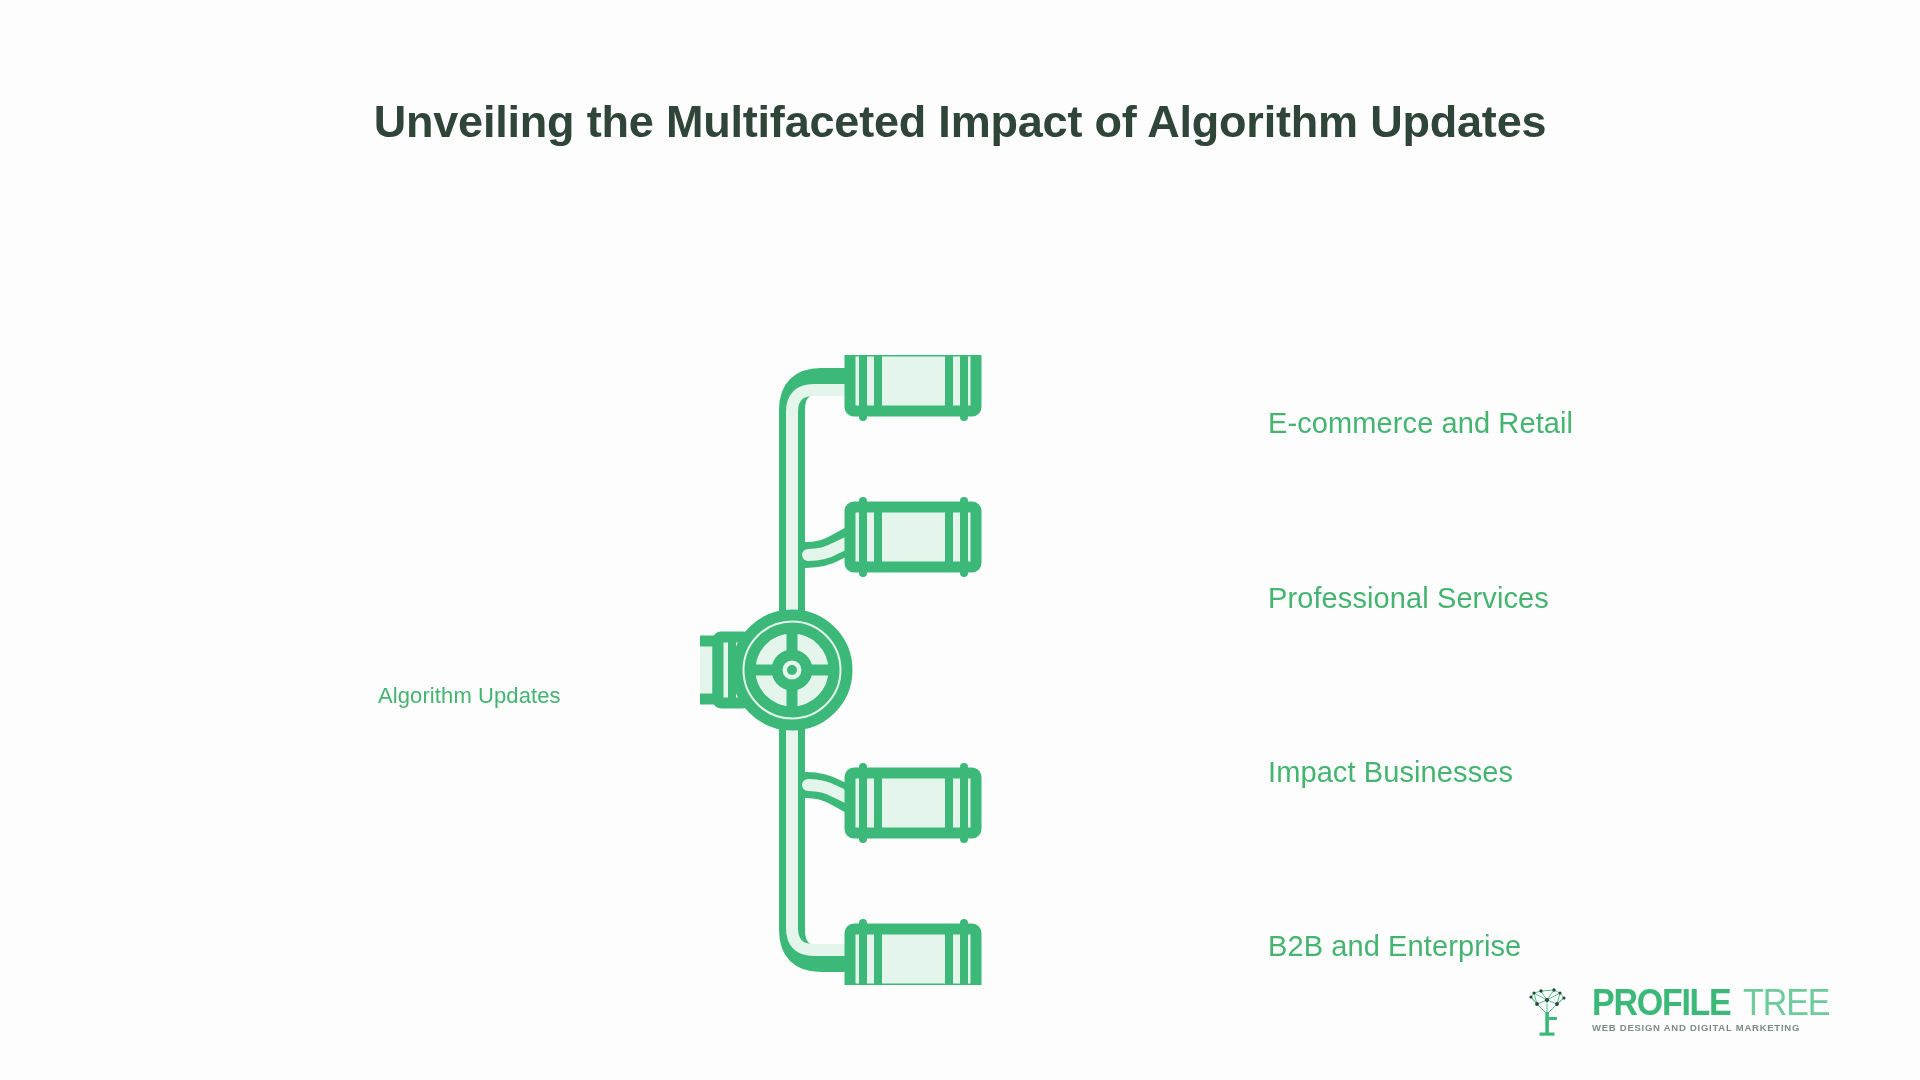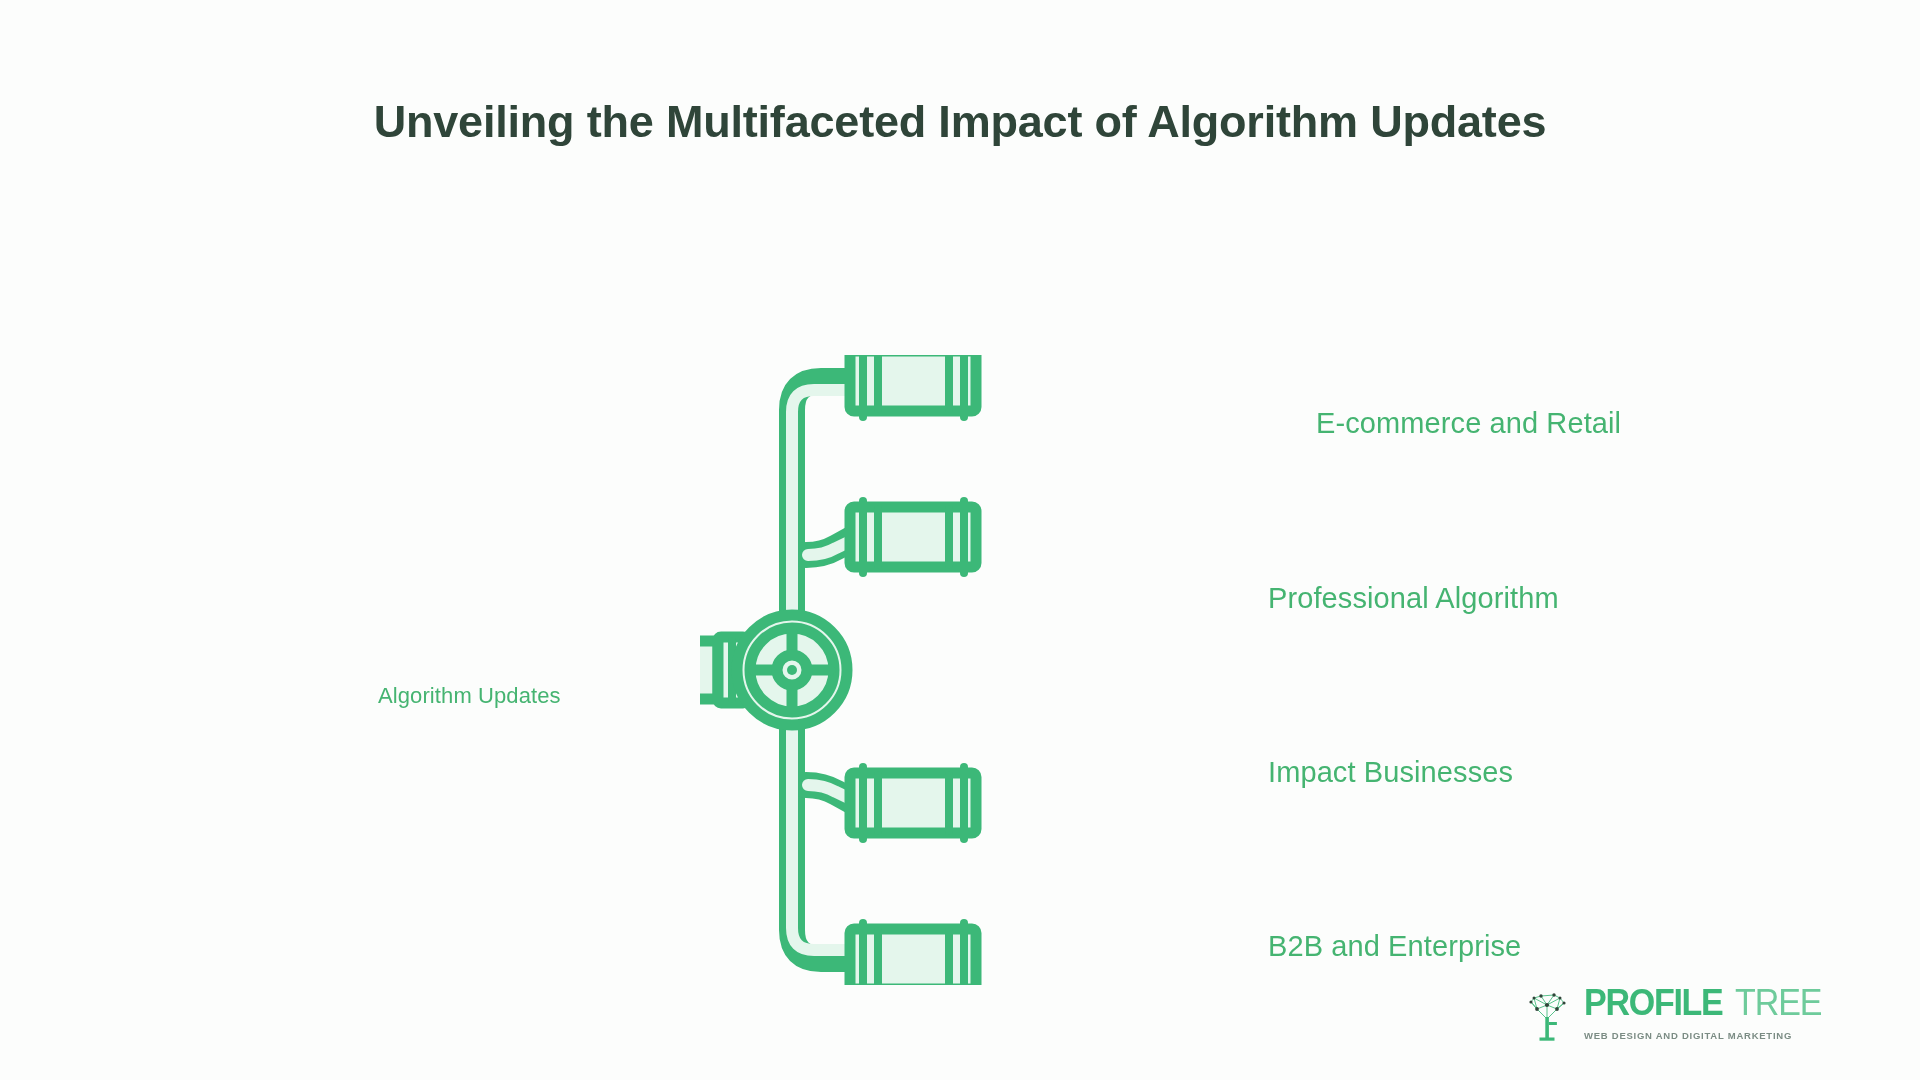--- a/index.html
+++ b/index.html
@@ -55,43 +55,43 @@
   .branch-label {
     position: absolute;
     font-size: 29px;
     font-weight: normal;
     color: #45b471;
     white-space: nowrap;
     letter-spacing: 0.1px;
   }
   .branch-label.right { left: 1268px; transform: translateY(-50%); }
 
-  #label-ecommerce    { top: 423px; margin-left: 48px; }
+  #label-ecommerce    { top: 423px; }
   #label-professional { top: 598px; }
   #label-local        { top: 772px; }
   #label-b2b          { top: 946px; }
 
   #label-source {
     position: absolute;
     left: 378px;
     top: 683px;
     font-size: 22px;
     color: #45b471;
     white-space: nowrap;
     letter-spacing: 0.1px;
   }
 
   
   #logo {
     position: absolute;
     left: 1523px;
     top: 984px;
     display: flex;
-    align-items: flex-end;
-    gap: 13px;
+    align-items: flex-start;
+    gap: 21px;
   }
   #logo-mark { width: 48px; height: 52px; display: block; }
   #logo-text-wrap { display: flex; flex-direction: column; }
   #logo-wordmark {
     display: flex;
     align-items: baseline;
     line-height: 1;
     height: 34px;
   }
   #logo-word-profile {
@@ -110,21 +110,21 @@
     letter-spacing: -1.2px;
     font-family: "Liberation Sans", sans-serif;
     transform: scaleX(0.92);
     transform-origin: left bottom;
   }
   #logo-tagline {
     font-size: 9.5px;
     font-weight: bold;
     color: #7b8c84;
     letter-spacing: 0.75px;
-    margin-top: 12px;
+    margin-top: 4px;
     white-space: nowrap;
   }
 </style>
 </head>
 <body>
 
 <div id="canvas">
 
   <div id="title">Unveiling the Multifaceted Impact of Algorithm Updates</div>
 
@@ -212,21 +212,21 @@
         <path class="pipe-line-thin" d="M 178 576 L 178 632"></path>
         <path class="pipe-line-thin" d="M 264 568 L 264 640"></path>
         <path class="pipe-line-thin" d="M 249 576 L 249 632"></path>
       </g>
     </svg>
 
     <div id="label-source">Algorithm Updates</div>
 
     <div class="branch-label right" id="label-ecommerce">E-commerce and Retail</div>
 
-    <div class="branch-label right" id="label-professional">Professional Algorithm</div>
+    <div class="branch-label right" id="label-professional">Professional Services</div>
 
     <div class="branch-label right" id="label-local">Impact Businesses</div>
 
     <div class="branch-label right" id="label-b2b">B2B and Enterprise</div>
 
   </div>
 
   <div id="logo">
 
     <svg id="logo-mark" viewBox="0 0 48 52">

